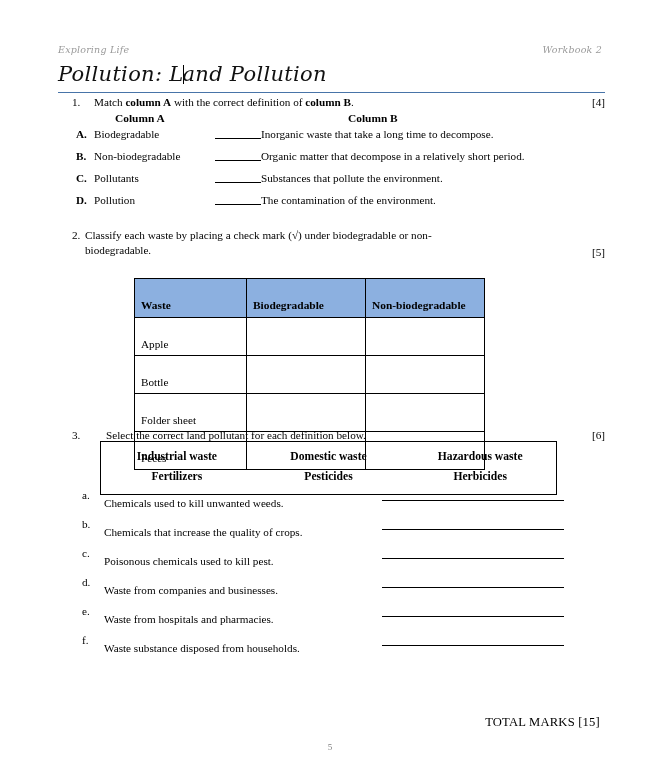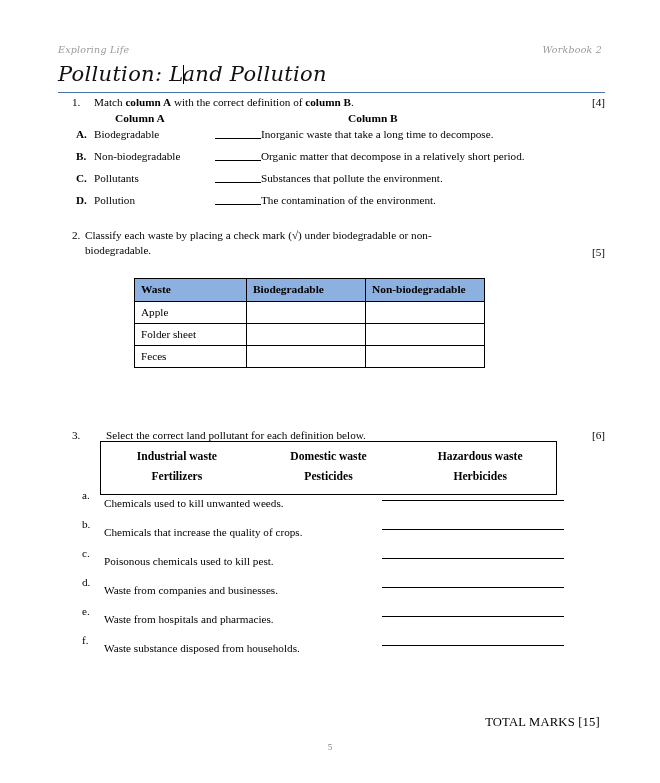--- a/index.html
+++ b/index.html
@@ -163,21 +163,21 @@
     left: 76px;
     top: 50px;
     border-collapse: collapse;
     table-layout: fixed;
     width: 350px;
   }
   .waste-table th,
   .waste-table td {
     border: 1px solid #000000;
     height: 21px;
-    padding: 0 0 0 6px;
+    padding: 16px 0 0 6px;
     font-size: 11.2px;
     text-align: left;
     vertical-align: middle;
   }
   .waste-table th {
     background: #8cb0e0;
     font-weight: bold;
     font-size: 11.4px;
     height: 22px;
   }
@@ -336,20 +336,25 @@
           <th>Non-biodegradable</th>
         </tr>
       </thead>
       <tbody>
         <tr>
           <td>Apple</td>
           <td></td>
           <td></td>
         </tr>
         <tr>
+          <td>Bottle</td>
+          <td></td>
+          <td></td>
+        </tr>
+        <tr>
           <td>Folder sheet</td>
           <td></td>
           <td></td>
         </tr>
         <tr>
           <td>Feces</td>
           <td></td>
           <td></td>
         </tr>
       </tbody>

